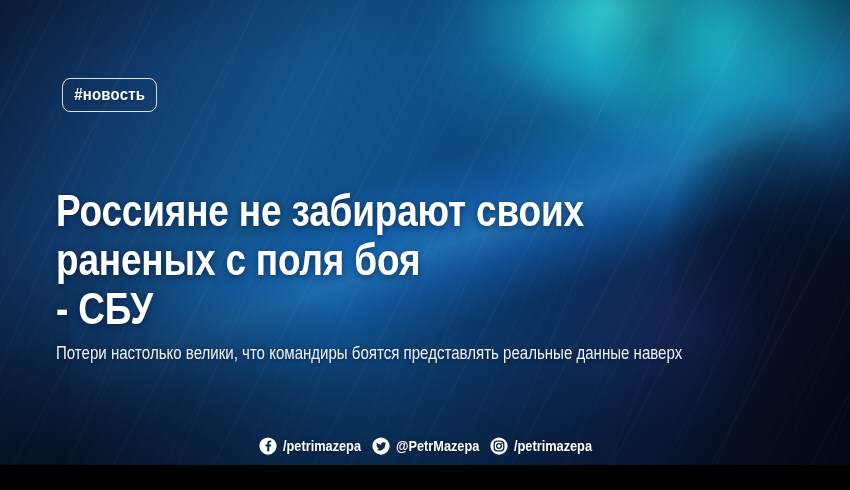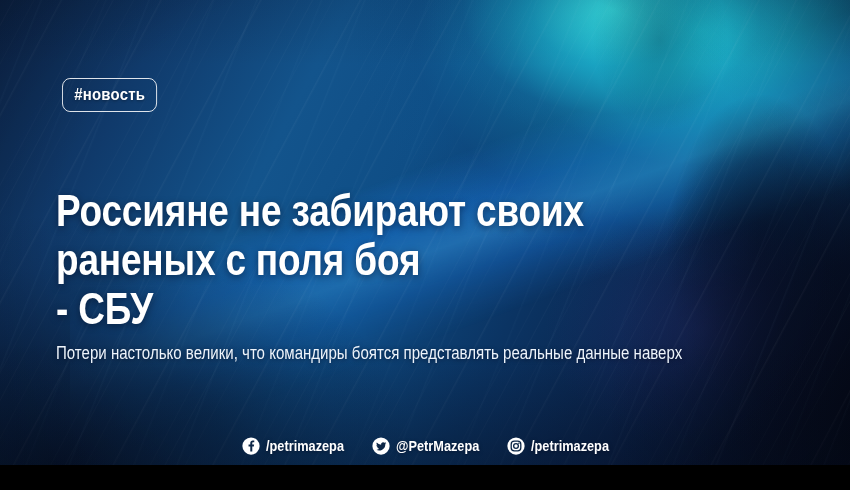--- a/index.html
+++ b/index.html
@@ -213,21 +213,20 @@
   }
 
   .social {
     position: absolute;
     left: 12px;
     right: 0;
     top: 437px;
     display: flex;
     justify-content: center;
     align-items: center;
-    gap: 17px;
   }
   .social-item {
     display: flex;
     align-items: center;
     gap: 6px;
   }
   .social-icon {
     width: 18px;
     height: 18px;
     flex: 0 0 18px;

